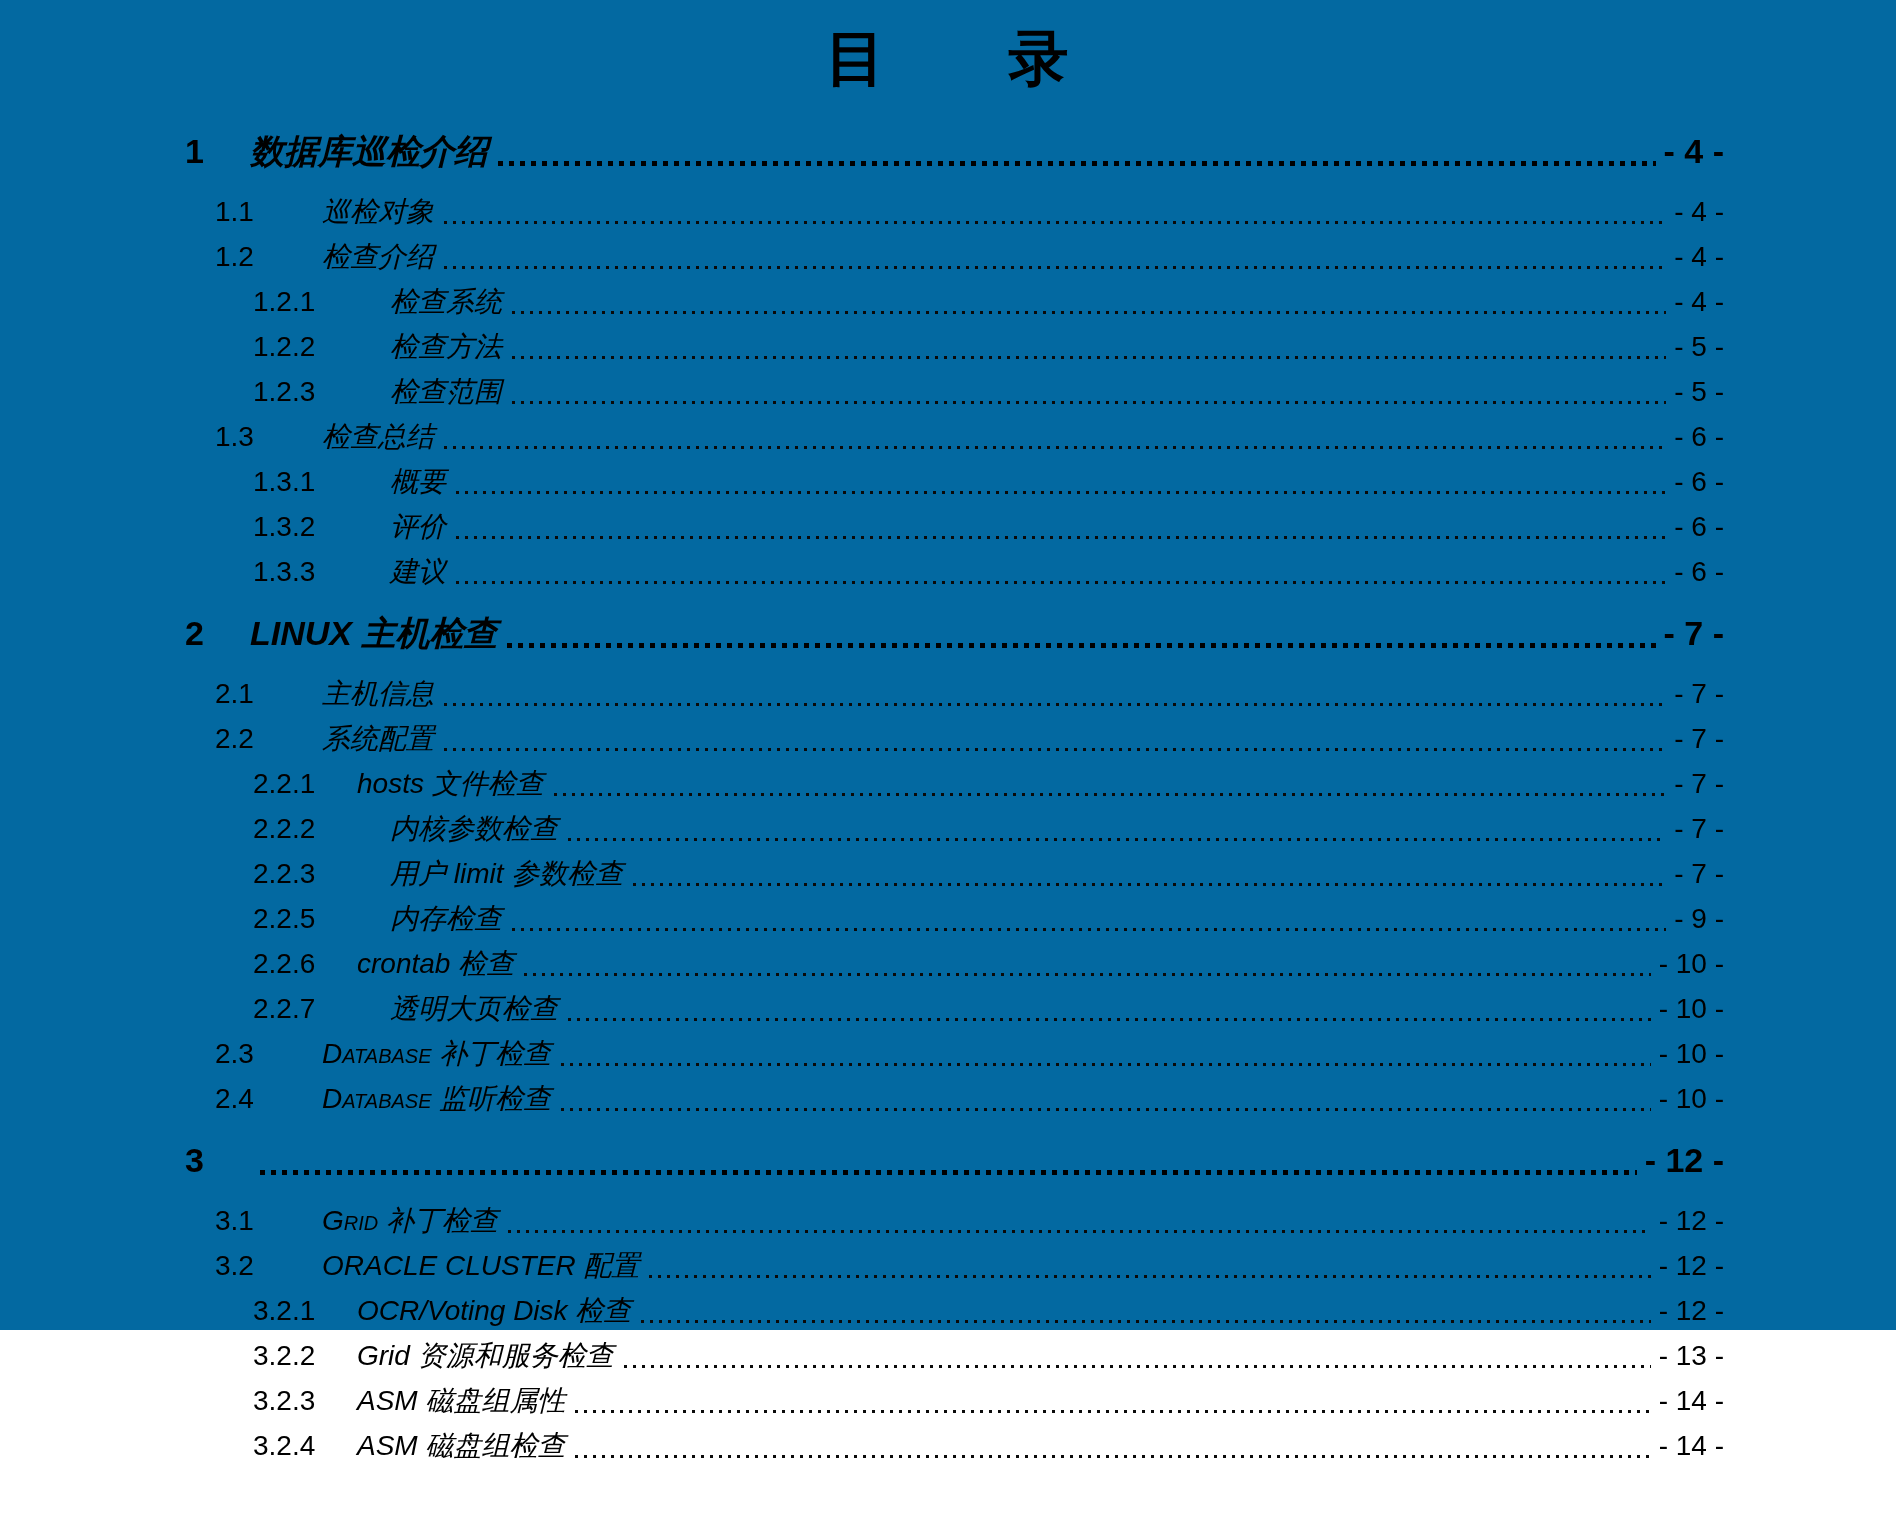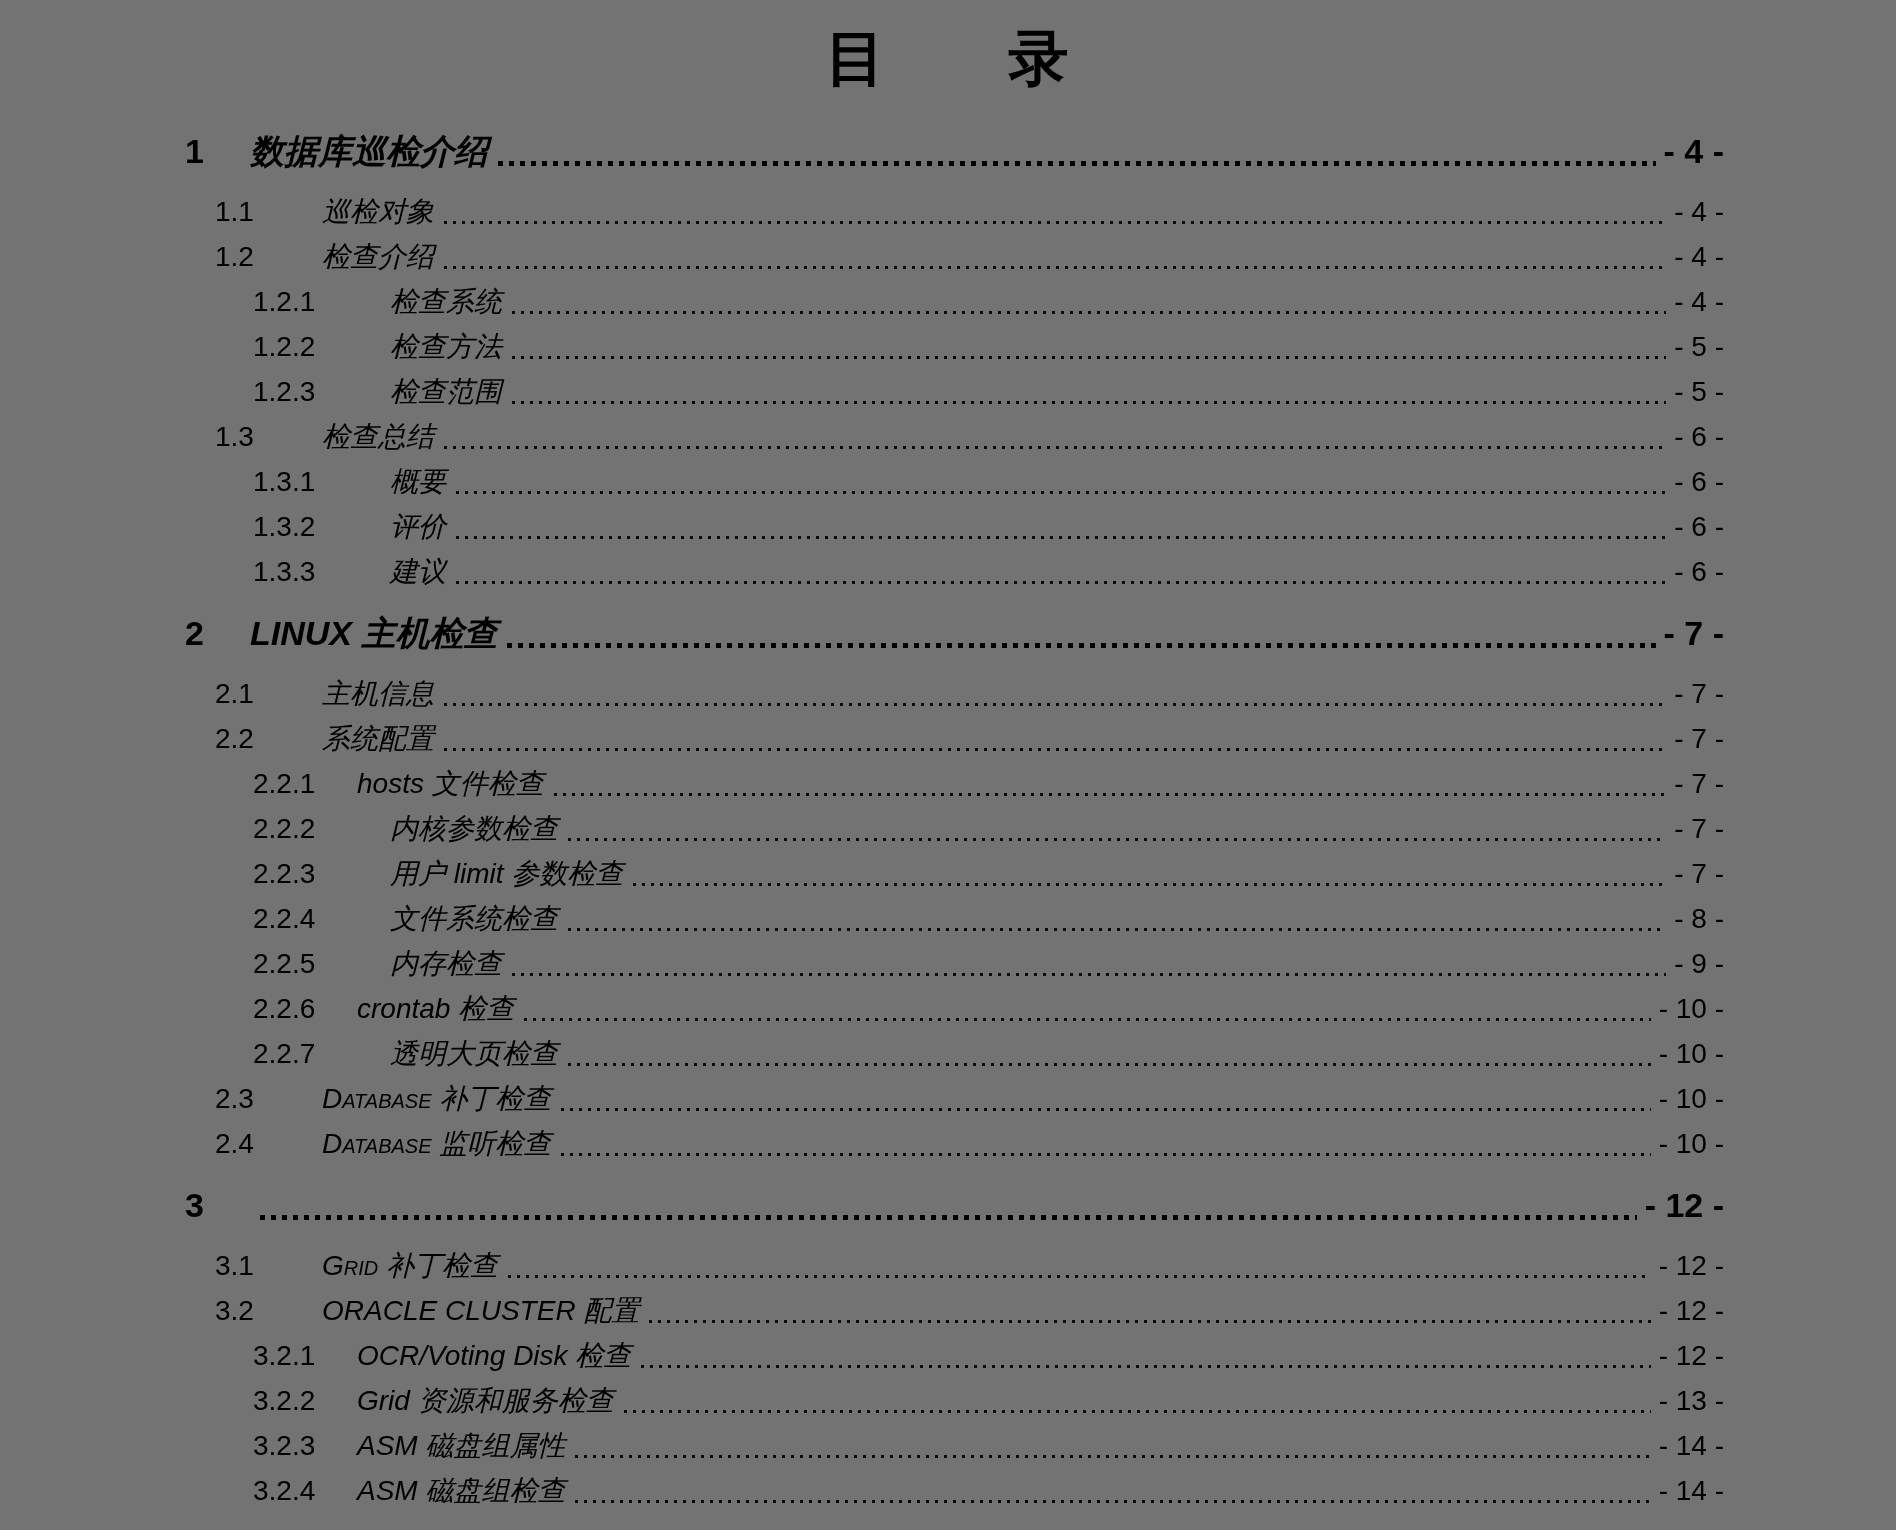--- a/index.html
+++ b/index.html
@@ -9,24 +9,24 @@
   }
   body {
     width: 1896px;
     height: 1530px;
     overflow: hidden;
     color: #000000;
     font-family: "Liberation Sans", "DejaVu Sans", sans-serif;
   }
   .page {
     width: 1896px;
-    height: 1530px;
+    height: 1330px;
     padding-top: 24px;
     box-sizing: border-box;
-    background: #737373;
+    background: #0369a1;
   }
   .doc-title {
     height: 70px;
     line-height: 70px;
     margin: 0 0 34px 0;
     text-align: center;
     font-size: 60px;
     font-weight: bold;
     font-family: "Liberation Serif", "DejaVu Serif", serif;
     word-spacing: 104px;
@@ -174,26 +174,20 @@
     <span class="leader"></span>
     <span class="page-num">- 7 -</span>
   </div>
       <div class="toc-row lvl3">
     <span class="num">2.2.3</span>
     <span class="title">用户 limit 参数检查</span>
     <span class="leader"></span>
     <span class="page-num">- 7 -</span>
   </div>
       <div class="toc-row lvl3">
-    <span class="num">2.2.4</span>
-    <span class="title">文件系统检查</span>
-    <span class="leader"></span>
-    <span class="page-num">- 8 -</span>
-  </div>
-      <div class="toc-row lvl3">
     <span class="num">2.2.5</span>
     <span class="title">内存检查</span>
     <span class="leader"></span>
     <span class="page-num">- 9 -</span>
   </div>
       <div class="toc-row lvl3 latin">
     <span class="num">2.2.6</span>
     <span class="title">crontab 检查</span>
     <span class="leader"></span>
     <span class="page-num">- 10 -</span>

